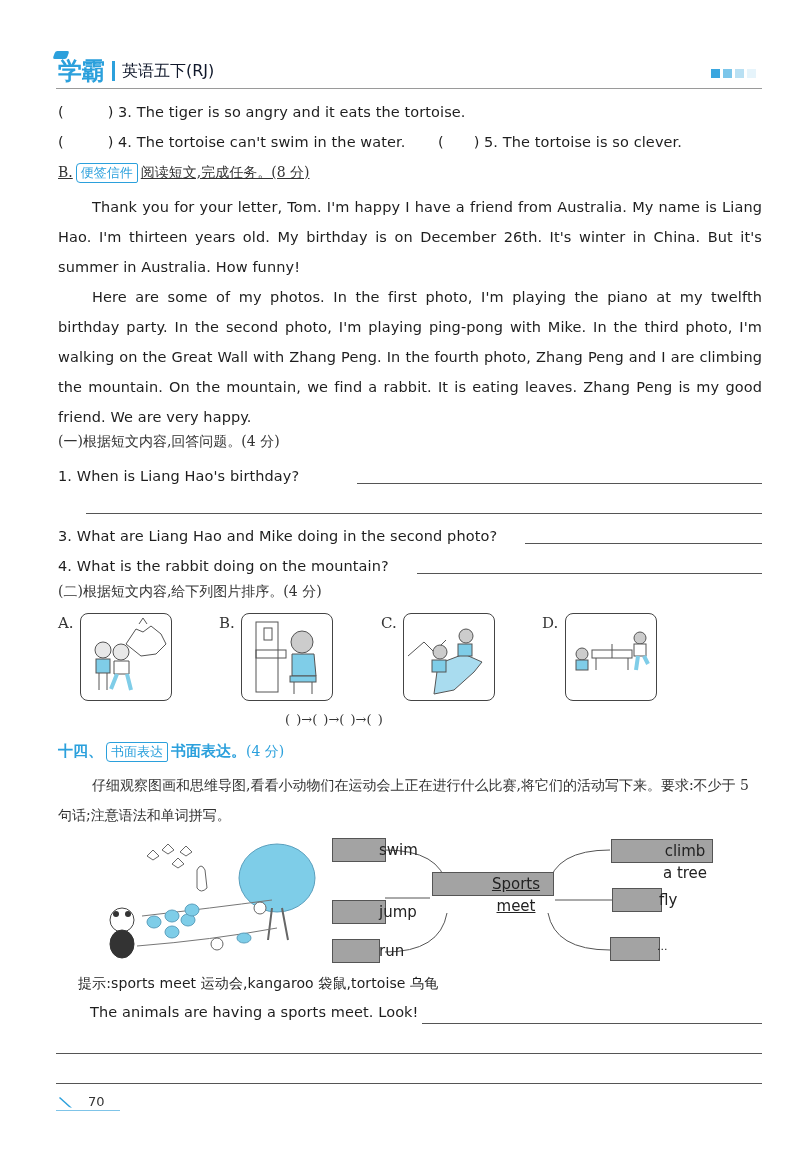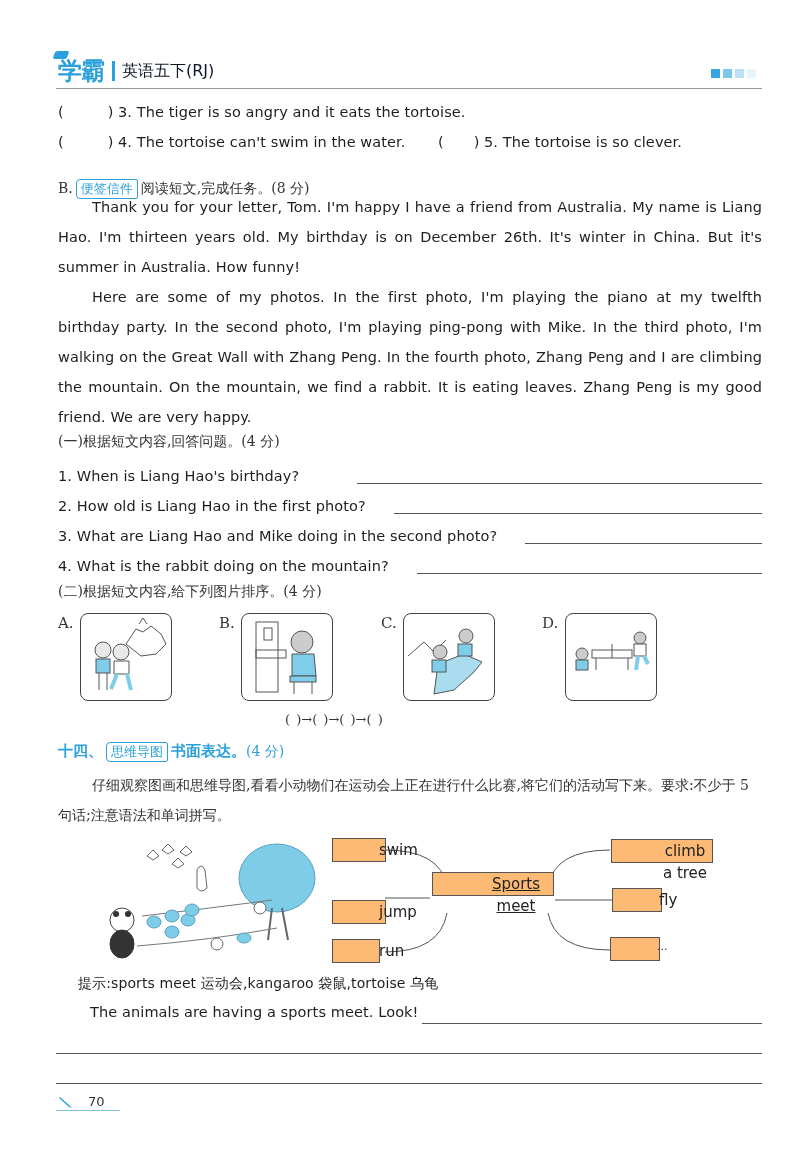--- a/index.html
+++ b/index.html
@@ -39,21 +39,21 @@
   .pic-box { width: 92px; height: 88px; border: 1.3px solid #444; border-radius: 8px; background: #fff; overflow: hidden; }
 
   .seq { left: 285px; top: 712px; font-size: 13px; color: #333; font-family: "DejaVu Serif", serif; word-spacing: 2px; }
 
   .section14 { left: 58px; top: 742px; color: #2ba0dc; font-size: 15px; font-weight: bold; font-family: "DejaVu Sans", sans-serif; }
   .section14 .tag { font-weight: normal; }
   .section14 .pts { font-weight: normal; font-family: "DejaVu Serif", serif; font-size: 14px; }
 
   .instr { left: 58px; width: 704px; line-height: 30px; font-family: "DejaVu Serif", serif; font-size: 14px; color: #333; }
 
-  .mm-box { position: absolute; border: 1.3px solid #555; background: #fdba74; font-family: "DejaVu Sans", sans-serif; font-size: 15px; color: #222; text-align: center; padding-left: 46px; }
+  .mm-box { position: absolute; border: 1.3px solid #555; background: #a3a3a3; font-family: "DejaVu Sans", sans-serif; font-size: 15px; color: #222; text-align: center; padding-left: 46px; }
 
   .write-line { position: absolute; border-bottom: 1px solid #555; }
 
   .footer-line { left: 56px; top: 1110px; width: 64px; border-bottom: 1.5px solid #7fc4e8; }
   .page-num { left: 88px; top: 1094px; font-size: 13px; color: #333; font-family: "DejaVu Sans", sans-serif; }
 </style>
 </head>
 <body>
 
 <div class="abs header">
@@ -72,37 +72,36 @@
 <div class="abs line-row hand" style="top:104px;">
   <span class="paren"><span>(</span><span style="display:inline-block;width:44px;"></span><span>)</span></span><span>3.</span> <span>The tiger is so angry and it eats the tortoise.</span>
 </div>
 <div class="abs line-row hand" style="top:134px;">
   <span class="paren"><span>(</span><span style="display:inline-block;width:44px;"></span><span>)</span></span><span>4.</span> <span>The tortoise can't swim in the water.</span>
 </div>
 <div class="abs hand" style="top:134px; left:438px;">
   <span class="paren"><span>(</span><span style="display:inline-block;width:30px;"></span><span>)</span></span><span style="margin-left:-14px;">5.</span> <span>The tortoise is so clever.</span>
 </div>
 
-<div class="abs serif" style="left:58px; top:179px;">
+<div class="abs serif" style="left:58px; top:163px;text-decoration:underline;">
   <span>B.</span><span class="tag">便签信件</span><span>阅读短文,完成任务。(8 分)</span>
 </div>
 
 <div class="abs para hand" style="top:192px;">
   <p>Thank you for your letter, Tom. I'm happy I have a friend from Australia. My name is Liang Hao. I'm thirteen years old. My birthday is on December 26th. It's winter in China. But it's summer in Australia. How funny!</p>
   <p>Here are some of my photos. In the first photo, I'm playing the piano at my twelfth birthday party. In the second photo, I'm playing ping-pong with Mike. In the third photo, I'm walking on the Great Wall with Zhang Peng. In the fourth photo, Zhang Peng and I are climbing the mountain. On the mountain, we find a rabbit. It is eating leaves. Zhang Peng is my good friend. We are very happy.</p>
 </div>
 
 <div class="abs serif" style="left:58px; top:433px;">(一)根据短文内容,回答问题。(4 分)</div>
 
 <div class="abs q-row hand" style="top:462px;">
   <span class="q-text">1. When is Liang Hao's birthday?</span>
   <span class="blank" style="margin-left:58px;"></span>
 </div>
 <div class="abs q-row hand" style="top:492px;">
-  <span class="q-text">2. How old is Liang Hao in the first photo?</span>
   <span class="blank" style="margin-left:28px;"></span>
 </div>
 <div class="abs q-row hand" style="top:522px;">
   <span class="q-text">3. What are Liang Hao and Mike doing in the second photo?</span>
   <span class="blank" style="margin-left:28px;"></span>
 </div>
 <div class="abs q-row hand" style="top:552px;">
   <span class="q-text">4. What is the rabbit doing on the mountain?</span>
   <span class="blank" style="margin-left:28px;"></span>
 </div>
@@ -161,21 +160,21 @@
     <rect x="10" y="46" width="12" height="10" fill="#7fcde8" stroke="#555"></rect>
     <circle cx="74" cy="24" r="6" fill="#ccc" stroke="#555"></circle>
     <rect x="68" y="30" width="12" height="12" fill="#fff" stroke="#555"></rect>
     <path d="M72 42 L70 56 M78 42 L82 50" stroke="#7fcde8" stroke-width="4"></path>
   </svg>
 </div>
 
 <div class="abs seq">(      )→(      )→(      )→(      )</div>
 
 <div class="abs section14">
-  <span>十四、</span><span class="tag">思维导图</span><span>书面表达。</span><span class="pts">(4 分)</span>
+  <span>十四、</span><span class="tag">书面表达</span><span>书面表达。</span><span class="pts">(4 分)</span>
 </div>
 
 <div class="abs instr" style="top:770px;">
   <p style="text-indent:34px;">仔细观察图画和思维导图,看看小动物们在运动会上正在进行什么比赛,将它们的活动写下来。要求:不少于 5 句话;注意语法和单词拼写。</p>
 </div>
 
 <div class="abs" style="left:92px; top:828px; width:236px; height:146px;">
   <svg width="236" height="146" viewBox="0 0 236 146">
 
     <path d="M55 28 l6 -6 l6 6 l-6 4 z M70 22 l6 -6 l6 6 l-6 4 z M80 36 l6 -6 l6 6 l-6 4 z M88 24 l6 -6 l6 6 l-6 4 z" fill="#fff" stroke="#666"></path>

